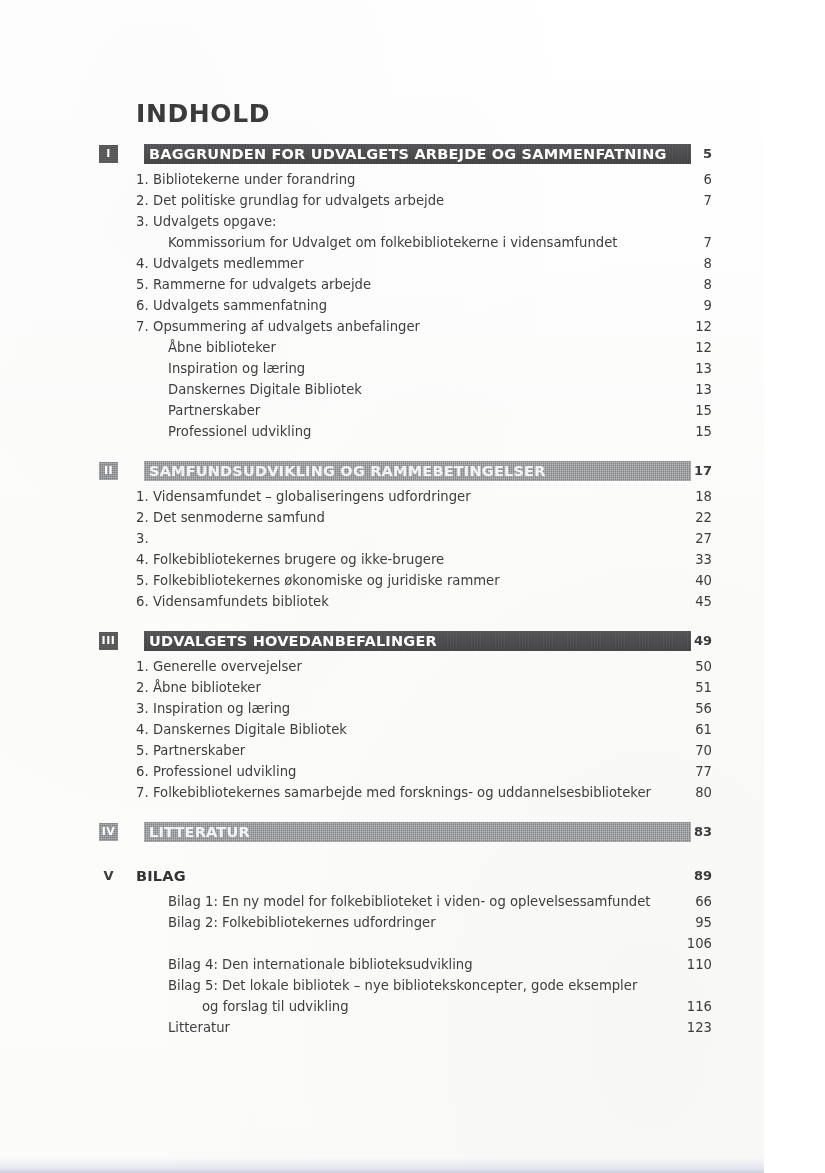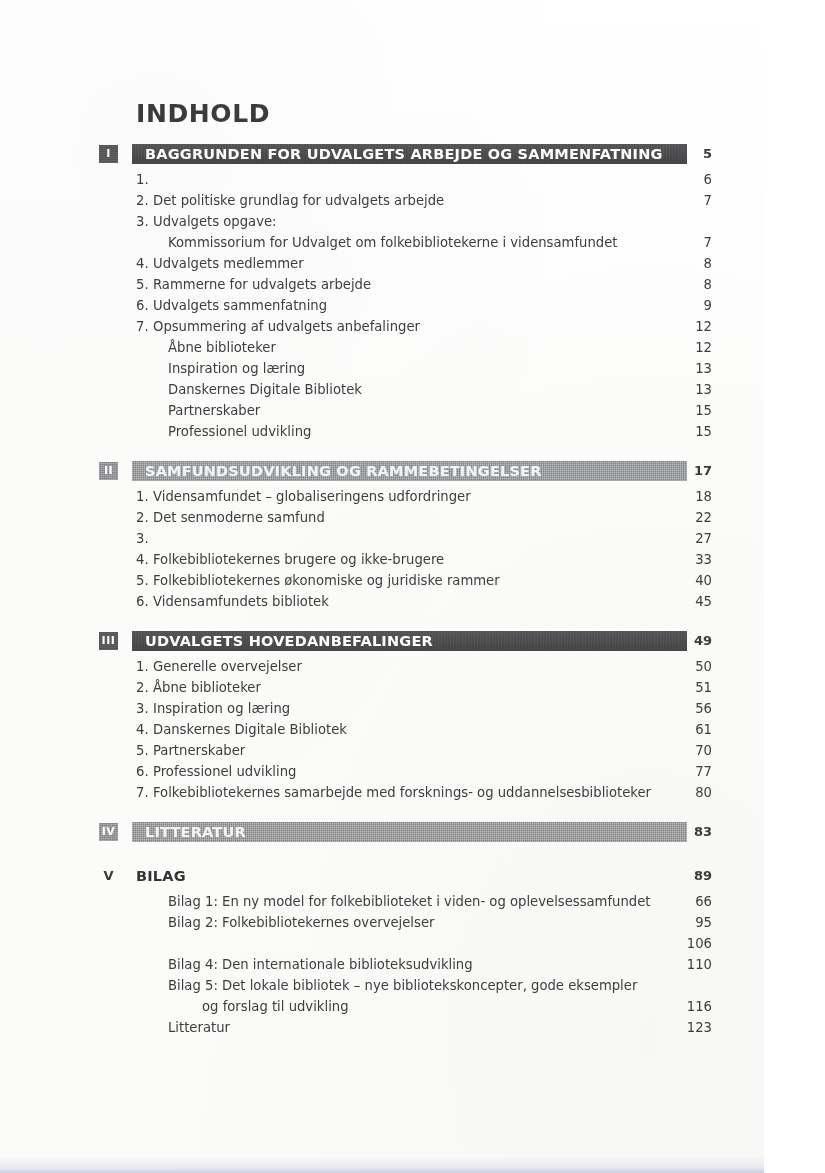--- a/index.html
+++ b/index.html
@@ -101,26 +101,25 @@
     width: 19px;
     text-align: center;
     font-size: 13px;
     font-weight: bold;
     color: #3a3a3a;
     line-height: 18px;
   }
 
   .banner {
     position: absolute;
-    left: 132px;
+    left: 144px;
     top: 1px;
     width: 547px;
     height: 20px;
     line-height: 20px;
-    padding-left: 8px;
   }
   .banner.dark {
     background: #4b4b4d;
     background-image:
       linear-gradient(180deg, rgba(255,255,255,0.06), rgba(0,0,0,0.08)),
       repeating-linear-gradient(90deg, rgba(255,255,255,0.035) 0 1px, rgba(0,0,0,0.03) 1px 3px);
   }
   .banner.light {
     background: #8f9194;
     background-image:
@@ -215,20 +214,21 @@
         <div class="section">
           <div class="sec-head">
             <div class="numeral-box dark">I</div>
             <div class="banner dark">
               <span class="banner-text">BAGGRUNDEN FOR UDVALGETS ARBEJDE OG SAMMENFATNING</span>
             </div>
             <div class="sec-page">5</div>
           </div>
           <div class="entry">
             <span class="num">1.</span>
+            <span class="label lvl1">Bibliotekerne under forandring</span>
             <span class="pnum">6</span>
           </div>
           <div class="entry">
             <span class="num">2.</span>
             <span class="label lvl1">Det politiske grundlag for udvalgets arbejde</span>
             <span class="pnum">7</span>
           </div>
           <div class="entry">
             <span class="num">3.</span>
             <span class="label lvl1">Udvalgets opgave:</span>
@@ -377,21 +377,21 @@
           <div class="sec-head">
             <div class="numeral-plain">V</div>
             <div class="plain-head">BILAG</div>
             <div class="sec-page">89</div>
           </div>
           <div class="entry">
             <span class="label lvl2">Bilag 1:  En ny model for folkebiblioteket i viden- og oplevelsessamfundet</span>
             <span class="pnum">66</span>
           </div>
           <div class="entry">
-            <span class="label lvl2">Bilag 2:  Folkebibliotekernes overvejelser</span>
+            <span class="label lvl2">Bilag 2:  Folkebibliotekernes udfordringer</span>
             <span class="pnum">95</span>
           </div>
           <div class="entry">
             <span class="pnum">106</span>
           </div>
           <div class="entry">
             <span class="label lvl2">Bilag 4:  Den internationale biblioteksudvikling</span>
             <span class="pnum">110</span>
           </div>
           <div class="entry">

